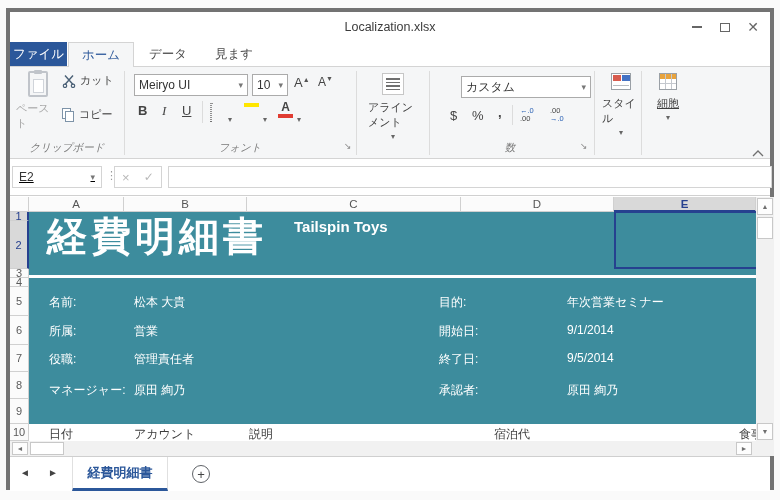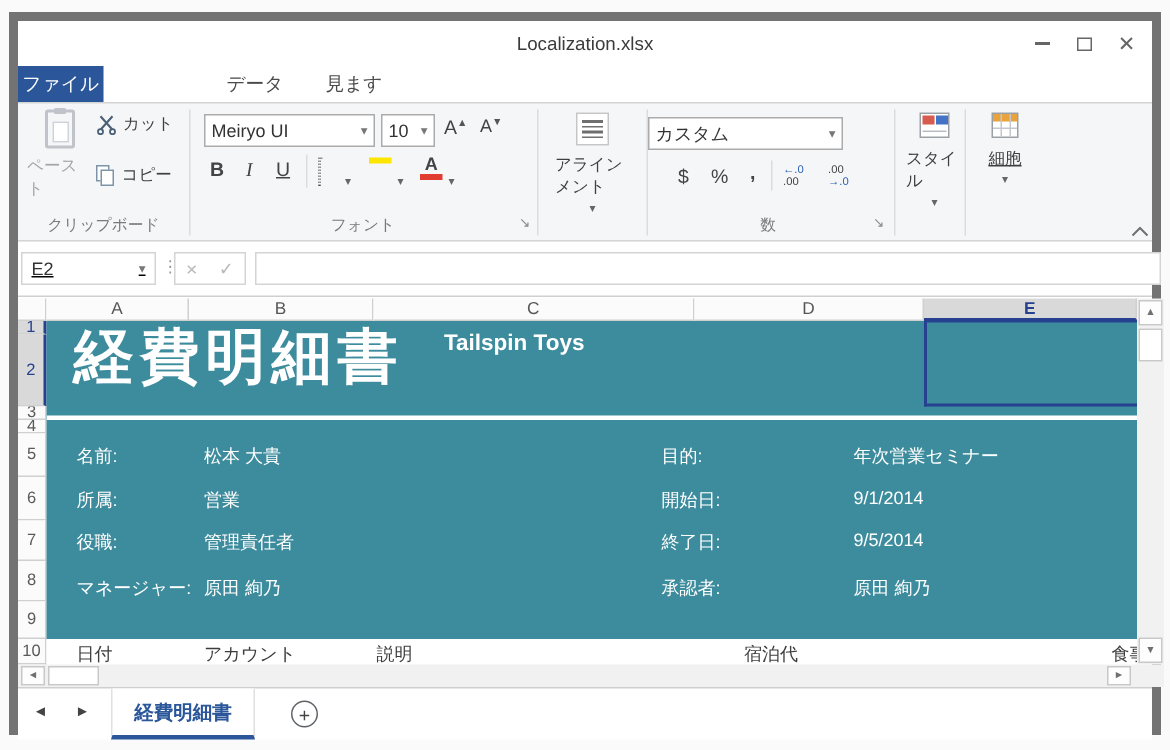--- a/index.html
+++ b/index.html
@@ -1,34 +1,34 @@
 <!DOCTYPE html>
 <html><head>
 <meta charset="utf-8">
 <style>
   * { margin:0; padding:0; box-sizing:border-box; }
   html,body { width:780px; height:500px; background:#fafafa; font-family:"Liberation Sans","DejaVu Sans",sans-serif; overflow:hidden; }
   .abs { position:absolute; }
-  .window { position:absolute; left:6px; top:8px; width:768px; height:482px; background:#fff; border:6px solid #737373; }
+  .window { position:absolute; left:6px; top:8px; width:768px; height:482px; background:#fff; border:4px solid #737373; }
   
   .titlebar { position:absolute; left:0; top:0; width:100%; height:30px; background:#fff; }
   .title-text { position:absolute; left:0; right:0; top:8px; text-align:center; font-size:12.5px; color:#3b3b3b; }
   .winbtn { position:absolute; top:6px; width:22px; height:18px; display:flex; align-items:center; justify-content:center; color:#666; cursor:pointer; }
   .min-glyph { width:10px; height:0; border-bottom:2px solid #666; display:block; }
   .max-glyph { width:10px; height:9px; border:1.5px solid #666; display:block; }
   .close-glyph { font-size:14px; color:#666; line-height:1; }
   
   .tabrow { position:absolute; left:0; top:30px; width:100%; height:24px; background:#fff; }
   .rtab { position:absolute; top:0; height:24px; display:flex; align-items:center; justify-content:center; font-size:12.5px; color:#4a4a4a; cursor:pointer; }
   .rtab.file { background:#2b579a; color:#fff; }
   .rtab.active { background:#f5f6f7; color:#2b579a; border:1px solid #d4d4d4; border-bottom:none; z-index:3; }
   
   .ribbon { position:absolute; left:0; top:54px; width:100%; height:93px; background:#f5f6f7; border-top:1px solid #d4d4d4; border-bottom:1px solid #d4d4d4; }
   .gsep { position:absolute; top:4px; width:1px; height:84px; background:#dcdcdc; }
-  .grp-label { position:absolute; font-size:10.5px; color:#7a7a7a; text-align:center; }
+  .grp-label { position:absolute; font-size:10.5px; color:#7a7a7a; text-align:center;font-style:italic; }
   .combo { position:absolute; border:1px solid #ababab; background:#fff; font-size:12px; color:#333; display:flex; align-items:center; padding:0 4px; }
   .combo .arw { margin-left:auto; color:#777; font-size:9px; }
   .smlbl { font-size:11px; color:#3f3f3f; }
   .drop { font-size:8px; color:#666; }
   .bigbtn { position:absolute; display:flex; flex-direction:column; align-items:center; cursor:pointer; }
   .dlg { position:absolute; font-size:9px; color:#8a8a8a; cursor:pointer; }
   .fmtbtn { position:absolute; font-size:13px; color:#444; cursor:pointer; }
   .stack2 { position:absolute; font-size:7.5px; line-height:8px; color:#444; text-align:left; cursor:pointer; }
   .stack2 .bluearw { color:#2b62b5; }
   
@@ -83,20 +83,21 @@
     <div class="winbtn" style="right:34px;">
         <span class="max-glyph"></span>
       </div>
     <div class="winbtn" style="right:6px;">
         <span class="close-glyph">✕</span>
       </div>
   </div>
 
   <div class="tabrow">
     <div class="rtab file" style="left:0; width:57px;">ファイル</div>
+    <div class="rtab active" style="left:58px; width:66px; height:25px;">ホーム</div>
     <div class="rtab" style="left:131px; width:54px;">データ</div>
     <div class="rtab" style="left:194px; width:60px;">見ます</div>
   </div>
 
   <div class="ribbon">
 
     <div class="bigbtn" style="left:6px; top:4px; width:44px;">
       <span class="icon-paste-board">
           <span class="icon-paste-clip"></span>
           <span class="icon-paste-page"></span>
@@ -156,21 +157,21 @@
           <i></i>
           <i></i>
           <i></i>
           <i></i>
         </span>
       <span class="smlbl" style="margin-top:5px;">アラインメント</span>
       <span class="drop" style="margin-top:2px;">▾</span>
     </div>
     <div class="gsep" style="left:419px;"></div>
 
-    <div class="combo" style="left:420px; top:9px; width:130px; height:22px;">
+    <div class="combo" style="left:451px; top:9px; width:130px; height:22px;">
       <span>カスタム</span>
         <span class="arw">▾</span>
     </div>
     <div class="fmtbtn" style="left:440px; top:41px;">$</div>
     <div class="fmtbtn" style="left:462px; top:41px;">%</div>
     <div class="fmtbtn" style="left:488px; top:38px; font-weight:bold;">,</div>
     <div class="abs" style="left:502px; top:38px; width:1px; height:20px; background:#dcdcdc;"></div>
     <div class="stack2" style="left:510px; top:40px;">
       <span class="bluearw">←.0</span><br>
       <span>.00</span>

